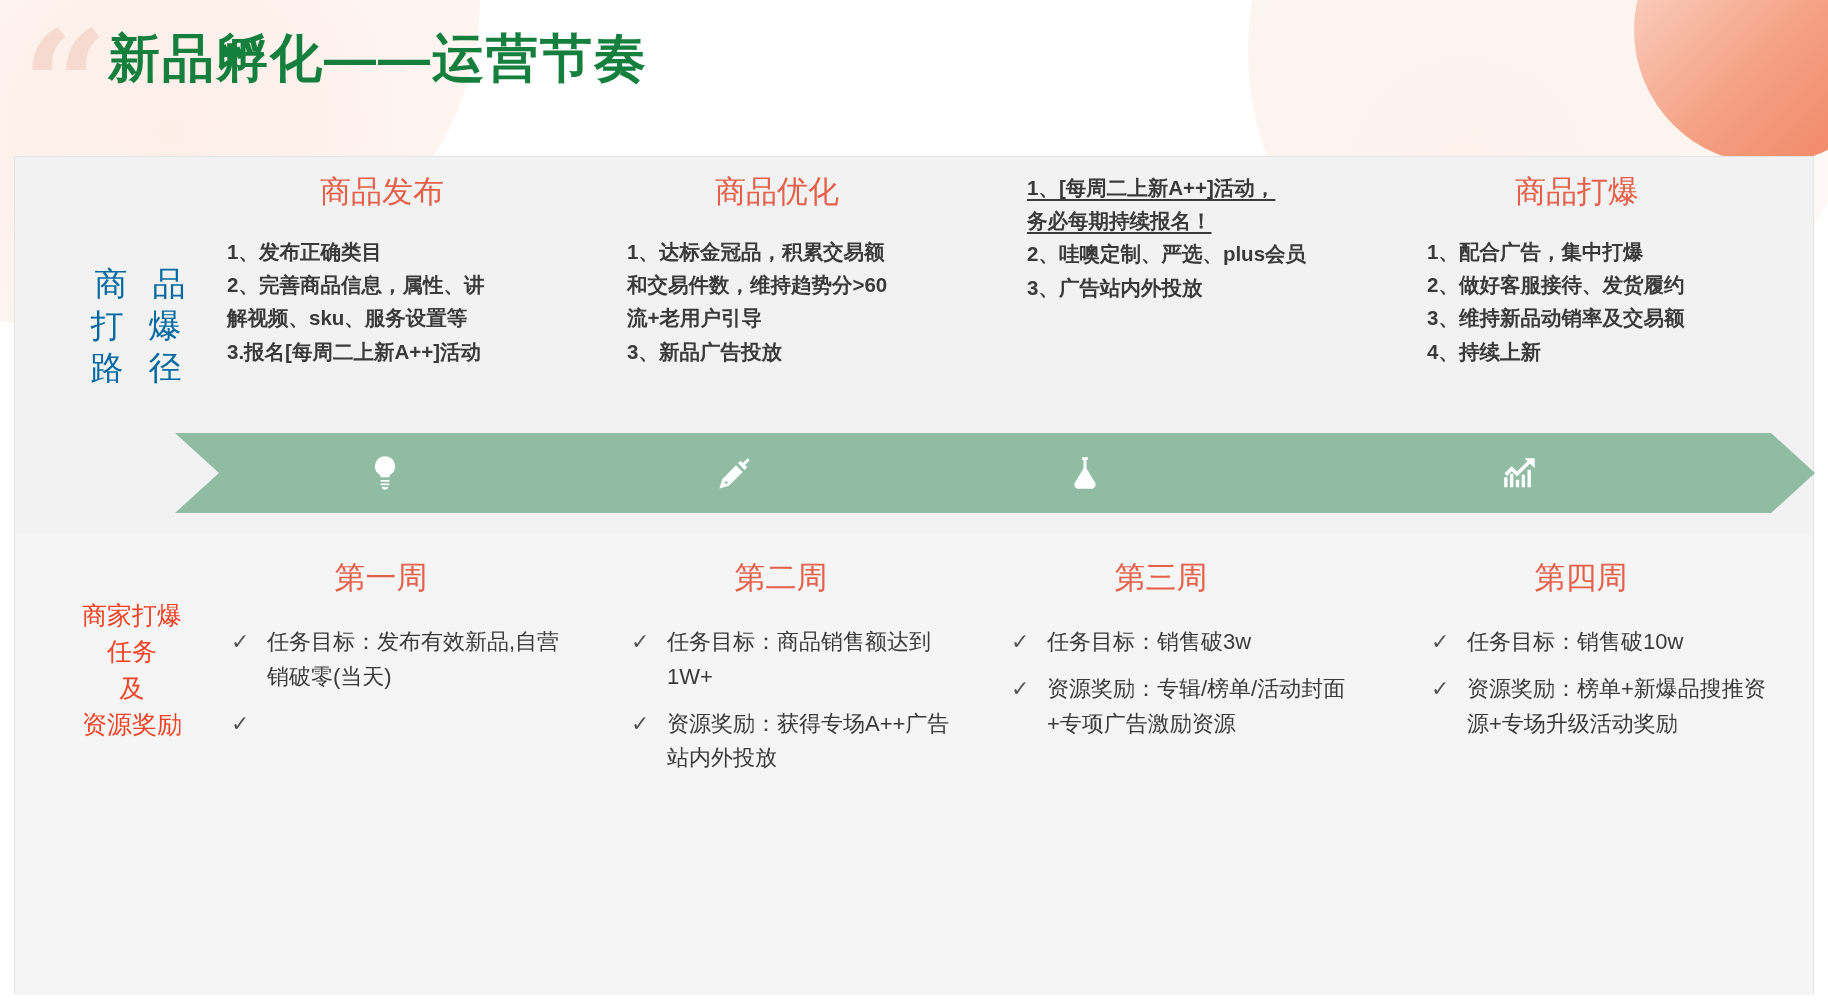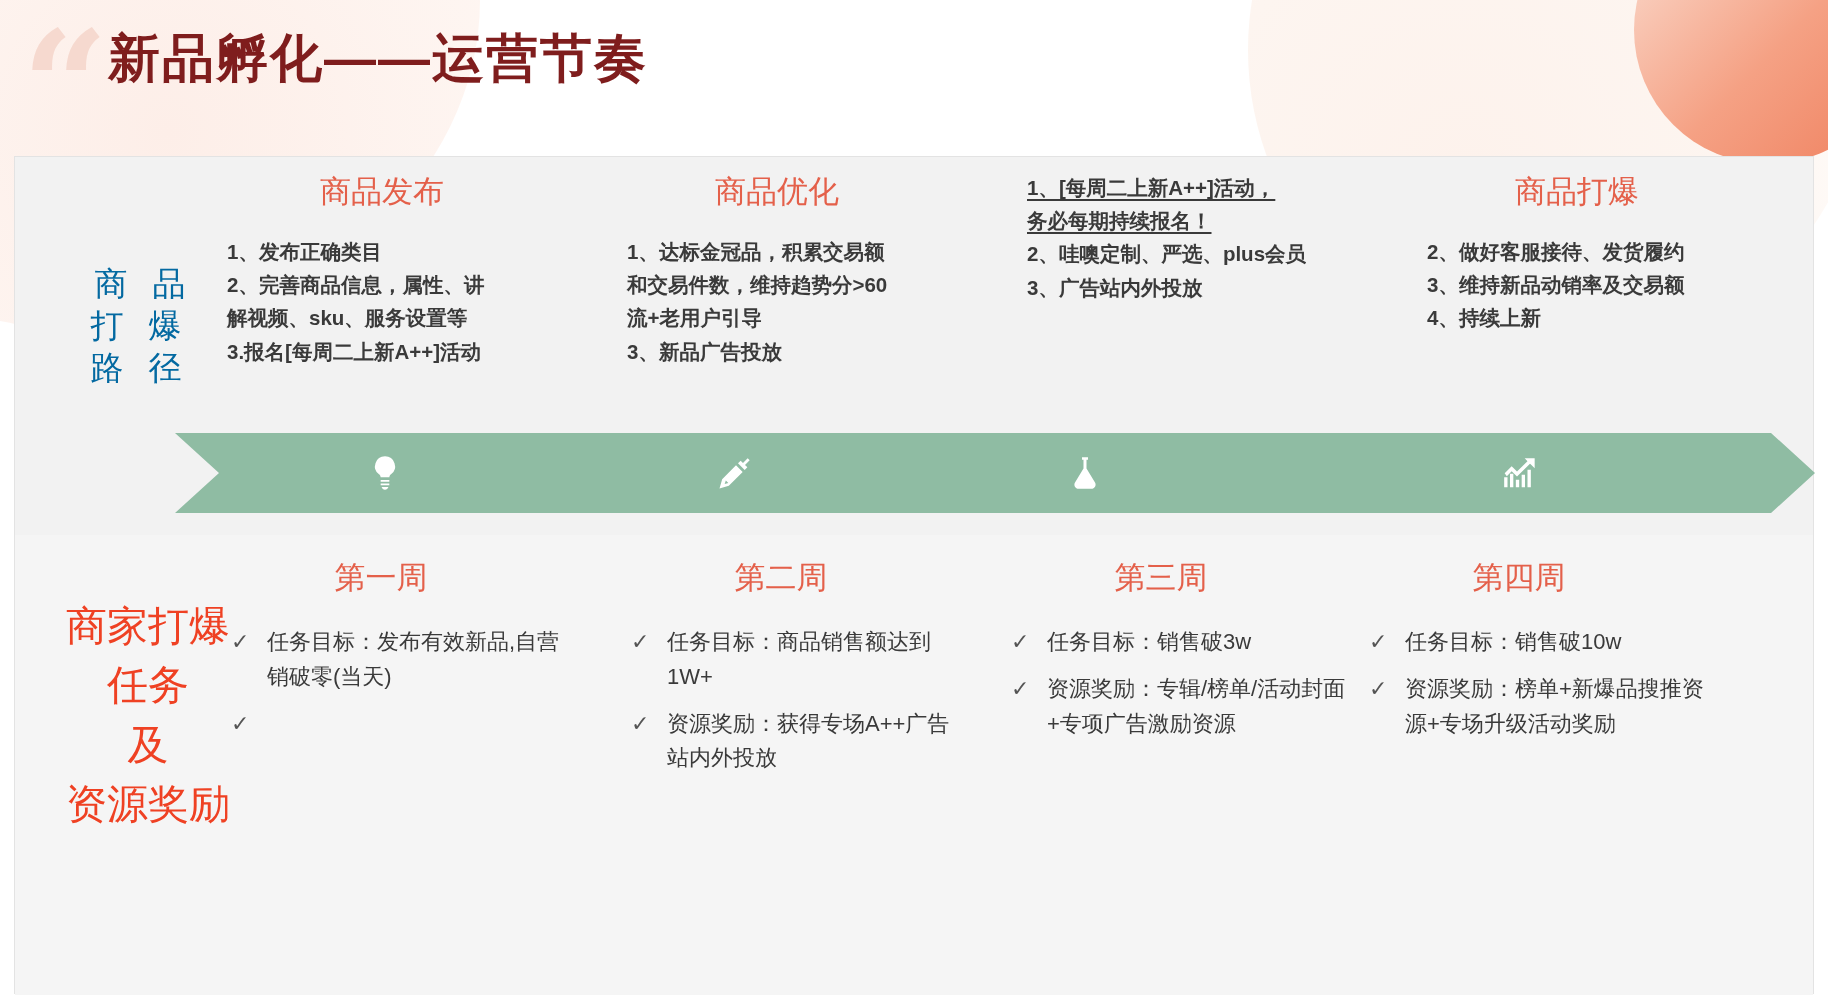--- a/index.html
+++ b/index.html
@@ -53,21 +53,21 @@
     font-weight: 700;
     color: #f6d9cf;
     letter-spacing: -6px;
     user-select: none;
   }
   #page-title {
     position: absolute;
     left: 108px; top: 24px;
     font-size: 52px;
     font-weight: 700;
-    color: #7f1d1d;
+    color: #15803d;
     letter-spacing: 2px;
     white-space: nowrap;
   }
 
   
   #panel {
     position: absolute;
     left: 14px; top: 156px;
     width: 1800px; height: 838px;
     background: #f2f2f2;
@@ -91,23 +91,23 @@
     left: 40px; top: 74px;
     width: 170px;
     font-size: 33px;
     font-weight: 400;
     color: #0369a1;
     letter-spacing: 8px;
     text-indent: 8px;
     margin-top: 32px;
   }
   #reward-label {
-    left: 38px; top: 62px;
+    left: 22px; top: 62px;
     width: 190px;
-    font-size: 41px;
+    font-size: 25px;
     font-weight: 400;
     color: #ef4123;
     line-height: 1.45;
   }
 
   
   .stage-col { position: absolute; top: 14px; }
   .stage-title {
     font-size: 31px;
     color: #e4604a;
@@ -182,21 +182,21 @@
     color: #3a3a3a;
     font-weight: 400;
   }
 
   #week-col-0 { left: 216px; width: 330px; }
   #week-col-0 .week-title { width: 300px; }
   #week-col-1 { left: 616px; width: 330px; }
   #week-col-1 .week-title { width: 300px; }
   #week-col-2 { left: 996px; width: 350px; }
   #week-col-2 .week-title { width: 300px; }
-  #week-col-3 { left: 1354px; width: 350px; }
+  #week-col-3 { left: 1416px; width: 350px; }
   #week-col-3 .week-title { width: 300px; }
 </style>
 </head>
 <body>
 
 <div id="deco-layer">
   <div id="deco-left-wash"></div>
   <div id="deco-corner-wash"></div>
   <div id="deco-corner-circle"></div>
 </div>
@@ -239,20 +239,21 @@
         <div class="ul">1、[每周二上新A++]活动，</div>
         <div class="ul">务必每期持续报名！</div>
         <div>2、哇噢定制、严选、plus会员</div>
         <div>3、广告站内外投放</div>
       </div>
     </div>
 
     <div id="stage-col-3" class="stage-col">
       <div class="stage-title">商品打爆</div>
       <div class="stage-body">
+        <div>1、配合广告，集中打爆</div>
         <div>2、做好客服接待、发货履约</div>
         <div>3、维持新品动销率及交易额</div>
         <div>4、持续上新</div>
       </div>
     </div>
   </div>
 
   <div id="chevron-band">
 
     <div class="chev first" style="left:0px; width:420px;">

